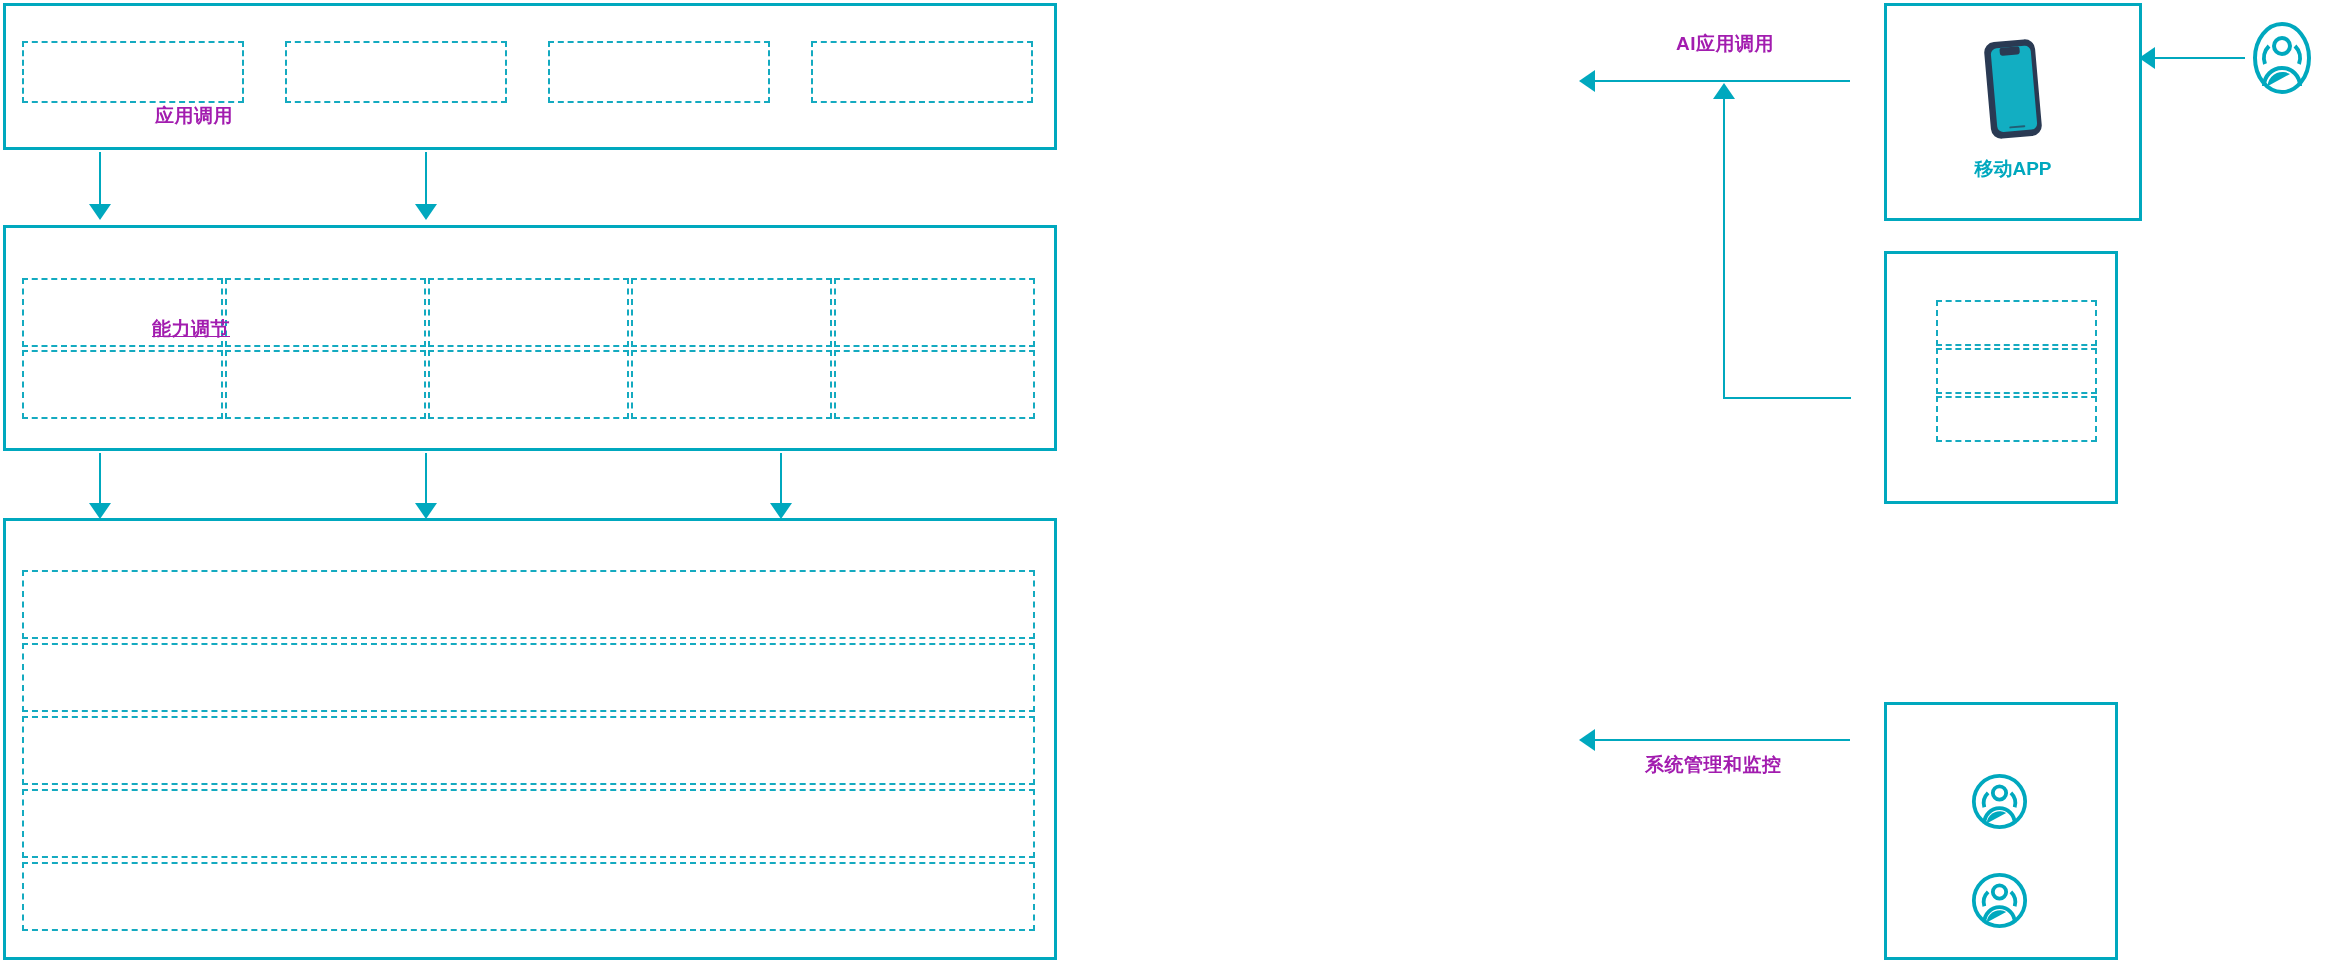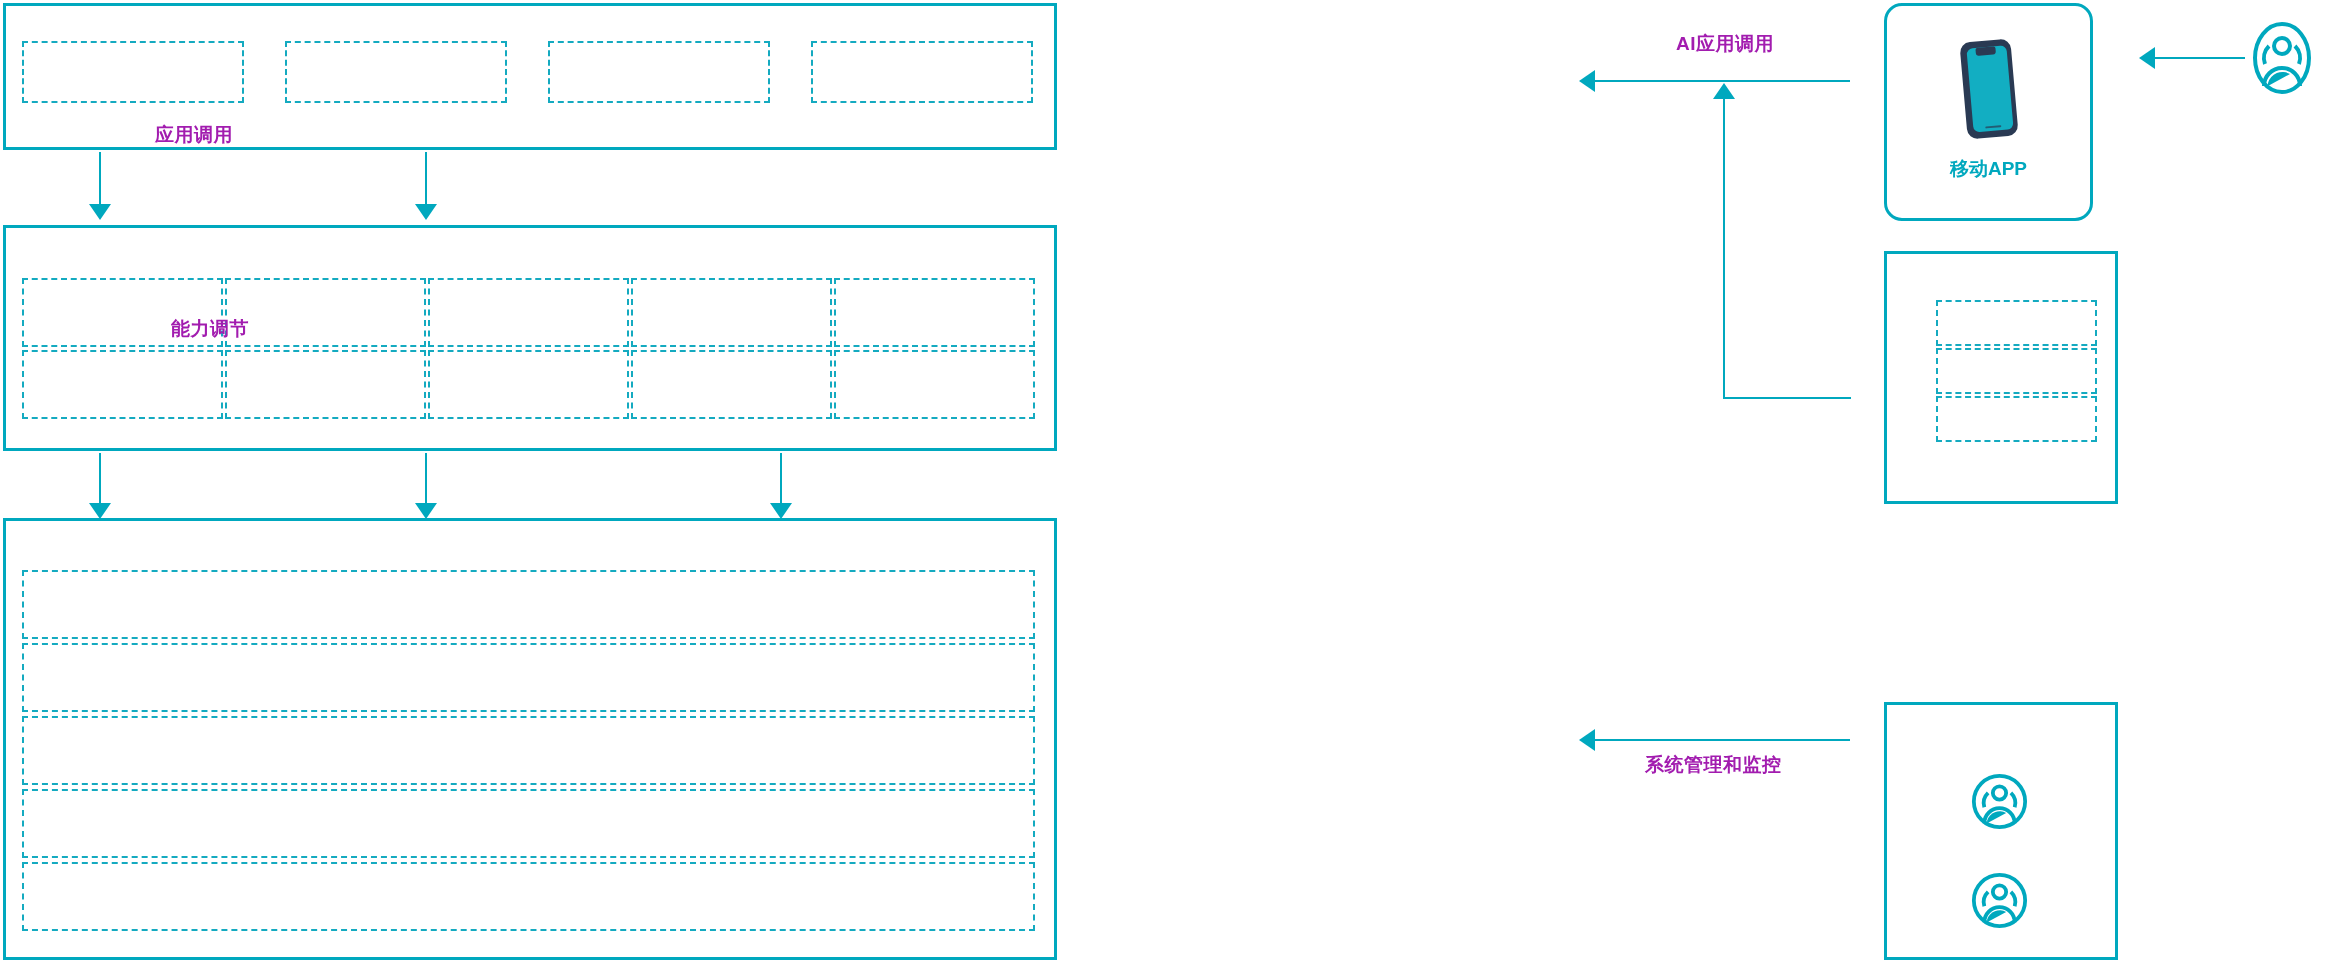--- a/index.html
+++ b/index.html
@@ -99,21 +99,21 @@
   <div class="dash-box" style="left:285px; top:41px; width:222px; height:62px;"></div>
   <div class="dash-box" style="left:548px; top:41px; width:222px; height:62px;"></div>
   <div class="dash-box" style="left:811px; top:41px; width:222px; height:62px;"></div>
 
   <div class="v-line" style="left:99px; top:152px; height:52px;"></div>
   <div class="arrow-down" style="left:89px; top:204px;"></div>
 
   <div class="v-line" style="left:425px; top:152px; height:52px;"></div>
   <div class="arrow-down" style="left:415px; top:204px;"></div>
 
-  <div class="label" style="left:155px; top:122px;">应用调用</div>
+  <div class="label" style="left:155px; top:103px;">应用调用</div>
 
   <div class="solid-box" style="left:3px; top:225px; width:1054px; height:226px;"></div>
 
   <div class="dash-box" style="left:22px; top:278px; width:201px; height:69px;"></div>
   <div class="dash-box" style="left:225px; top:278px; width:201px; height:69px;"></div>
   <div class="dash-box" style="left:428px; top:278px; width:201px; height:69px;"></div>
   <div class="dash-box" style="left:631px; top:278px; width:201px; height:69px;"></div>
   <div class="dash-box" style="left:834px; top:278px; width:201px; height:69px;"></div>
 
   <div class="dash-box" style="left:22px; top:350px; width:201px; height:69px;"></div>
@@ -124,39 +124,39 @@
 
   <div class="v-line" style="left:99px; top:453px; height:50px;"></div>
   <div class="arrow-down" style="left:89px; top:503px;"></div>
 
   <div class="v-line" style="left:425px; top:453px; height:50px;"></div>
   <div class="arrow-down" style="left:415px; top:503px;"></div>
 
   <div class="v-line" style="left:780px; top:453px; height:50px;"></div>
   <div class="arrow-down" style="left:770px; top:503px;"></div>
 
-  <div class="label" style="left:171px; top:316px;">能力调节</div>
+  <div class="label" style="left:152px; top:316px;text-decoration:underline;">能力调节</div>
 
   <div class="solid-box" style="left:3px; top:518px; width:1054px; height:442px;"></div>
 
   <div class="dash-box" style="left:22px; top:570px; width:1013px; height:69px;"></div>
   <div class="dash-box" style="left:22px; top:643px; width:1013px; height:69px;"></div>
   <div class="dash-box" style="left:22px; top:716px; width:1013px; height:69px;"></div>
   <div class="dash-box" style="left:22px; top:789px; width:1013px; height:69px;"></div>
   <div class="dash-box" style="left:22px; top:862px; width:1013px; height:69px;"></div>
 
   <div class="h-line" style="left:1595px; top:80px; width:255px;"></div>
   <div class="arrow-left" style="left:1579px; top:70px;"></div>
   <div class="label" style="left:1676px; top:31px;">AI应用调用</div>
 
   <div class="h-line" style="left:1723px; top:397px; width:128px;"></div>
   <div class="v-line" style="left:1723px; top:99px; height:299px;"></div>
   <div class="arrow-up" style="left:1713px; top:83px;"></div>
 
-  <div class="solid-box" style="left:1884px; top:3px; width:209px; height:218px;border-radius:18px;">
+  <div class="solid-box" style="left:1884px; top:3px; width:258px; height:218px;">
     <div class="phone-wrap" style="left:50%; top:28px; transform:translateX(-50%);">
       <svg width="76" height="110" viewBox="0 0 76 110">
         <g transform="rotate(-5 38 55)">
           <rect x="14" y="8" width="48" height="94" rx="9" ry="9" fill="#2A3A53" stroke="#2A3A53" stroke-width="3"></rect>
           <rect x="19" y="13" width="40" height="84" rx="6" ry="6" fill="#12AEC2"></rect>
           <path d="M30 13 h16 a2 2 0 0 1 2 2 v3 a3 3 0 0 1 -3 3 h-14 a3 3 0 0 1 -3 -3 v-3 a2 2 0 0 1 2 -2 z" fill="#2A3A53"></path>
           <rect x="31" y="92" width="16" height="2" rx="1" fill="#2A3A53" opacity="0.7"></rect>
         </g>
       </svg>
     </div>

